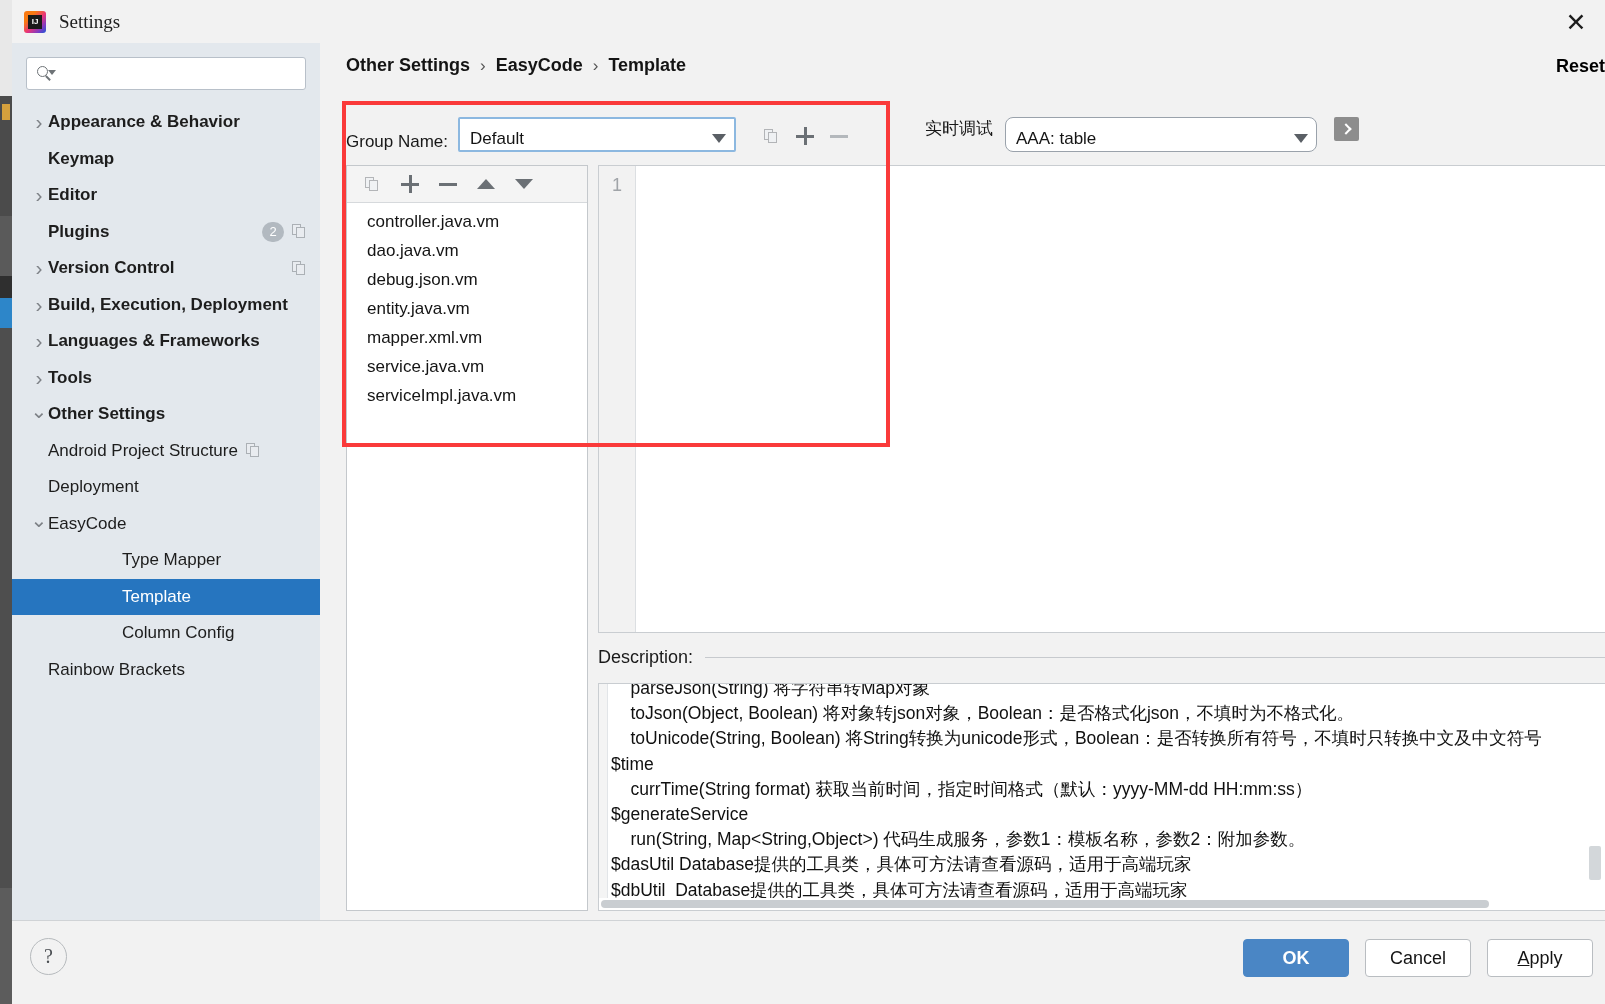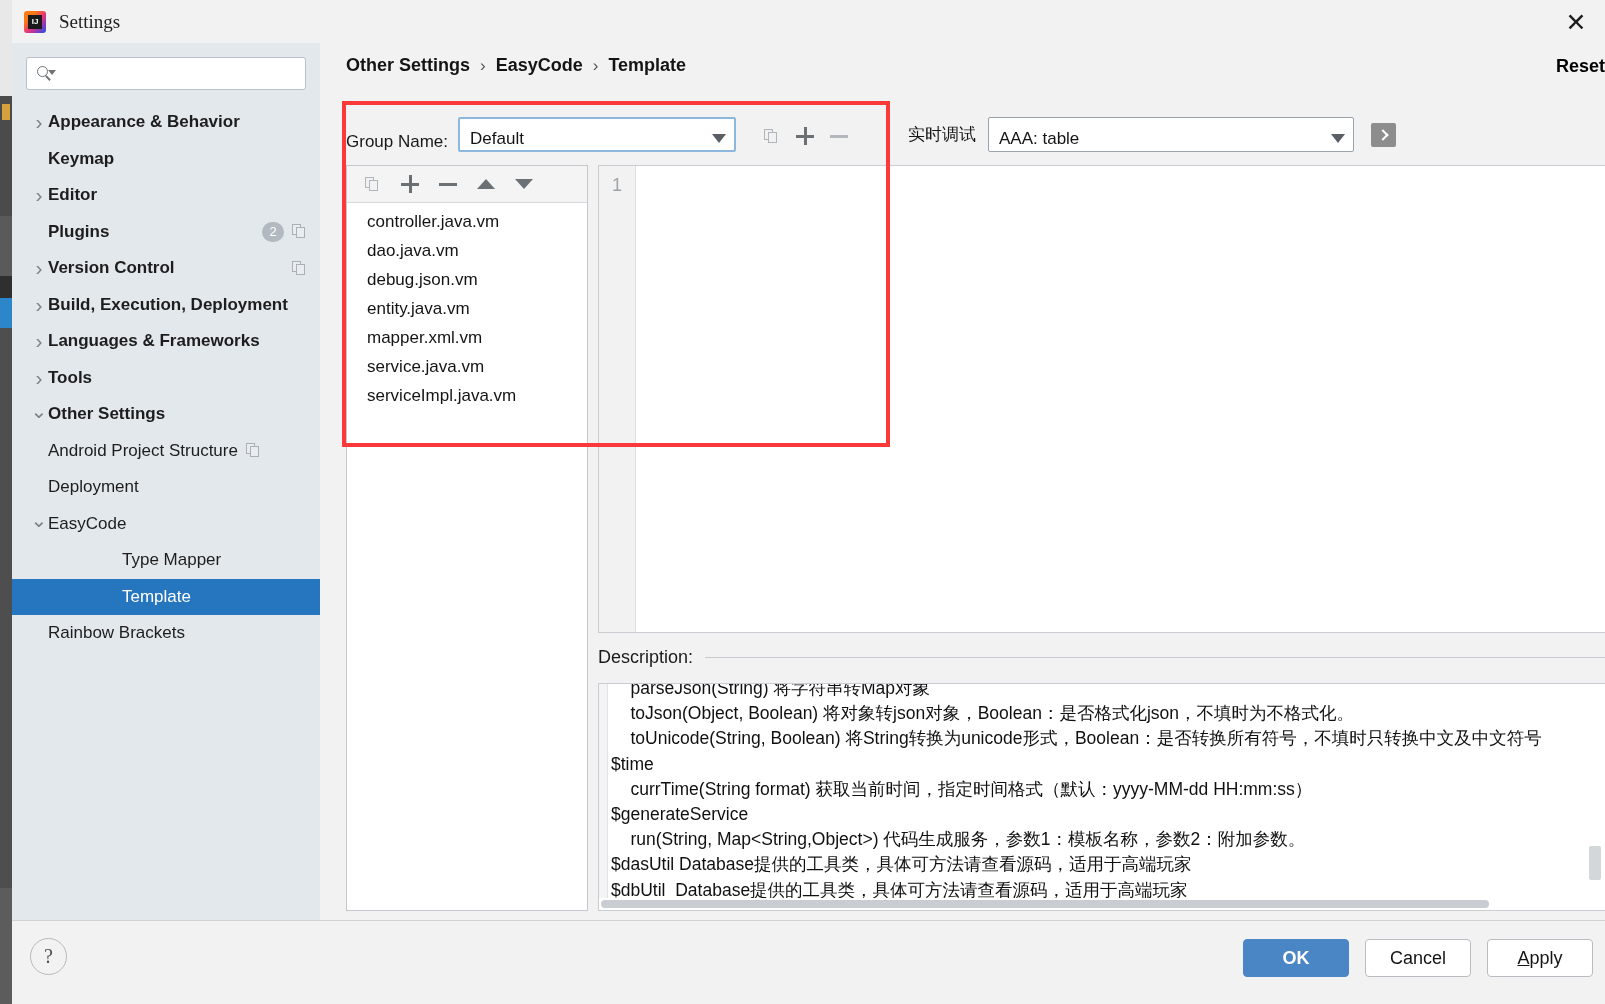--- a/index.html
+++ b/index.html
@@ -154,23 +154,23 @@
   .plus-g:before, .plus-g:after, .minus-g:before {
     content:''; position:absolute; background: #6b7075;
   }
   .plus-g:before { left: 0; top: 8px; width: 18px; height: 2.6px; }
   .plus-g:after { left: 8px; top: 0; width: 2.6px; height: 18px; }
   .minus-g:before { left: 0; top: 8px; width: 18px; height: 2.6px; }
   .minus-g.dim:before { background: #b4b8bc; }
   .tri-up { width:0;height:0;border-left:9px solid transparent;border-right:9px solid transparent;border-bottom:10px solid #6b7075; }
   .tri-dn { width:0;height:0;border-left:9px solid transparent;border-right:9px solid transparent;border-top:10px solid #6b7075; }
 
-  .dbg-row { position: absolute; left: 588px; top: 74px; display: flex; align-items: center; }
+  .dbg-row { position: absolute; left: 605px; top: 74px; display: flex; align-items: flex-start; }
   .dbg-label { font-size: 17px; color: #181818; margin-right: 12px; }
-  #dbg-combo { width: 366px; }
+  #dbg-combo { width: 312px; border-radius: 8px; }
   .run-btn {
     width: 25px; height: 24px; background: #8d8d8d; border-radius: 2px;
     margin-left: 17px; display:flex; align-items:center; justify-content:center; cursor:pointer;
   }
   .run-btn .chev {
     width: 8px; height: 8px; border-right: 2.4px solid #fff; border-top: 2.4px solid #fff;
     transform: rotate(45deg); margin-left: -2px;
   }
 
   
@@ -355,20 +355,24 @@
           <div class="arrow" style="font-size: 20px; margin-top: -7px;">⌄</div>
           <div class="lbl">EasyCode</div>
         </div>
         <div class="tree-row lvl2">
           <div class="arrow none"></div>
           <div class="lbl">Type Mapper</div>
         </div>
         <div class="tree-row lvl2 selected">
           <div class="arrow none"></div>
           <div class="lbl">Template</div>
+        </div>
+        <div class="tree-row lvl2">
+          <div class="arrow none"></div>
+          <div class="lbl">Column Config</div>
         </div>
         <div class="tree-row lvl1">
           <div class="arrow none"></div>
           <div class="lbl">Rainbow Brackets</div>
         </div>
       </div>
   </div>
 
   <div class="main">
 

